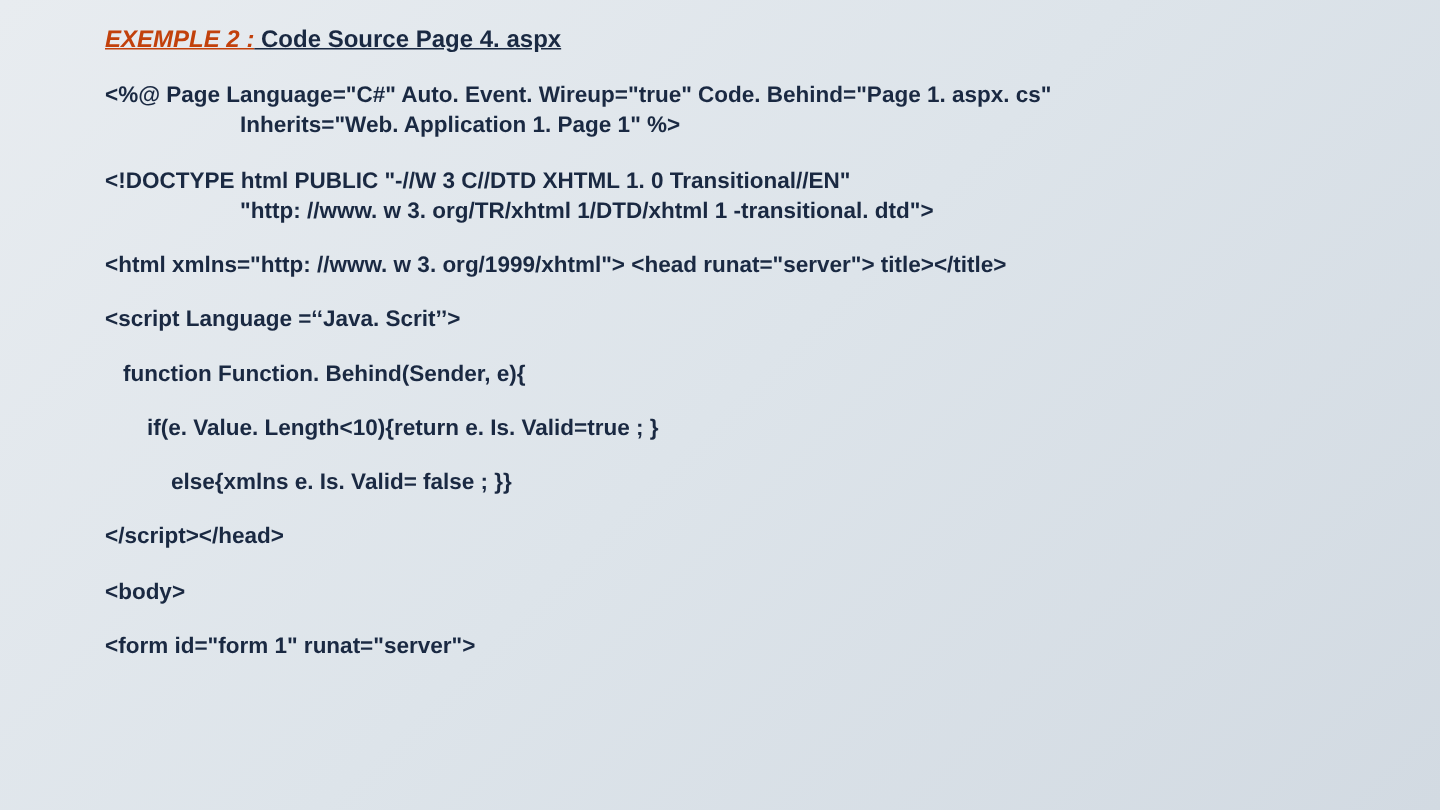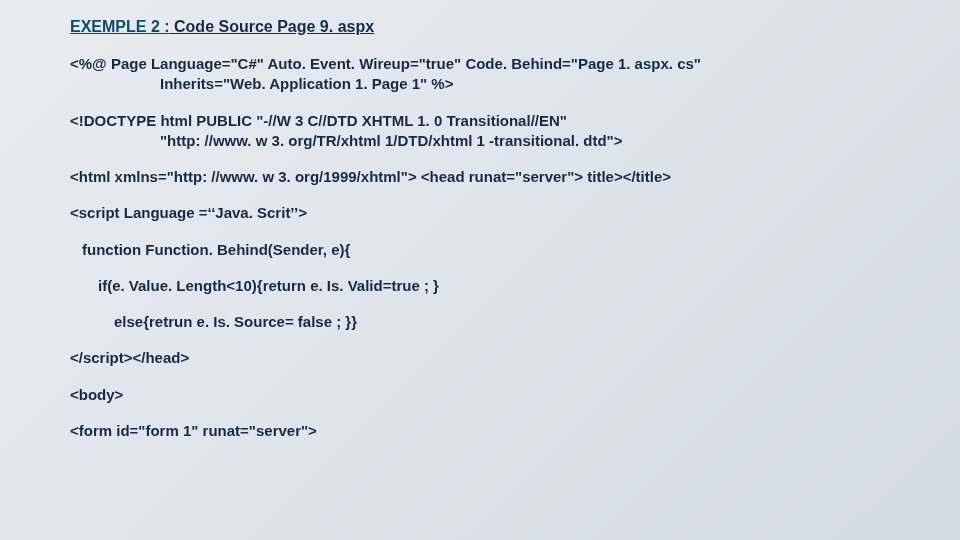--- a/index.html
+++ b/index.html
@@ -11,22 +11,23 @@
       padding: 18px 70px 18px 70px;
       overflow: hidden;
     }
     .title {
       font-weight: bold;
       font-size: 16px;
       color: #1a2942;
       margin-bottom: 18px;
     }
     .title .red {
-      color: #0c4a6e;
+      color: #c2410c;
       text-decoration: underline;
+      font-style: italic;
     }
     .title .rest {
       text-decoration: underline;
     }
     .code-line {
       font-weight: bold;
       font-size: 15px;
       color: #1a2942;
       line-height: 1.35;
       margin-bottom: 16px;
@@ -34,36 +35,36 @@
     .indent1 { padding-left: 90px; }
     .indent-sm { padding-left: 12px; }
     .indent-md { padding-left: 28px; }
     .indent-lg { padding-left: 44px; }
     .nogap { margin-bottom: 0; }
   </style>
 </head>
 <body>
 
 <div class="title">
-  <span class="red">EXEMPLE 2 :</span><span class="rest"> Code Source Page 9. aspx</span>
+  <span class="red">EXEMPLE 2 :</span><span class="rest"> Code Source Page 4. aspx</span>
 </div>
 
 <div class="code-line nogap">&lt;%@ Page Language="C#" Auto. Event. Wireup="true" Code. Behind="Page 1. aspx. cs"</div>
 <div class="code-line indent1">Inherits="Web. Application 1. Page 1" %&gt;</div>
 
 <div class="code-line nogap">&lt;!DOCTYPE html PUBLIC "-//W 3 C//DTD XHTML 1. 0 Transitional//EN"</div>
 <div class="code-line indent1">"http: //www. w 3. org/TR/xhtml 1/DTD/xhtml 1 -transitional. dtd"&gt;</div>
 
 <div class="code-line">&lt;html xmlns="http: //www. w 3. org/1999/xhtml"&gt; &lt;head runat="server"&gt; title&gt;&lt;/title&gt;</div>
 
 <div class="code-line">&lt;script Language =‘‘Java. Scrit’’&gt;</div>
 
 <div class="code-line indent-sm">function Function. Behind(Sender, e){</div>
 
 <div class="code-line indent-md">if(e. Value. Length&lt;10){return e. Is. Valid=true ; }</div>
 
-<div class="code-line indent-lg">else{retrun e. Is. Source= false ; }}</div>
+<div class="code-line indent-lg">else{xmlns e. Is. Valid= false ; }}</div>
 
 <div class="code-line">&lt;/script&gt;&lt;/head&gt;</div>
 
 <div class="code-line">&lt;body&gt;</div>
 
 <div class="code-line">&lt;form id="form 1" runat="server"&gt;</div>
 
 </body></html>

